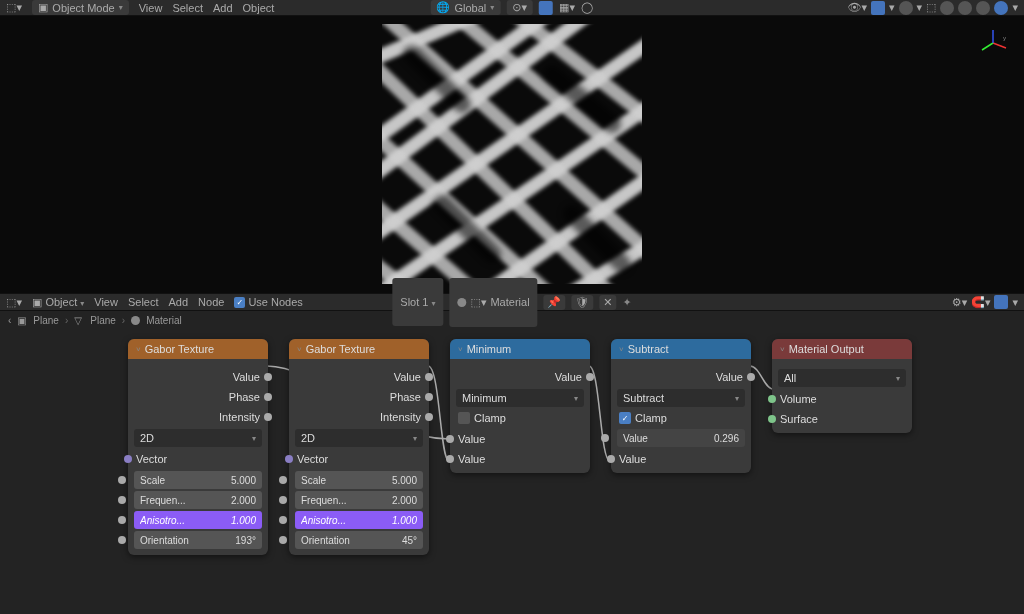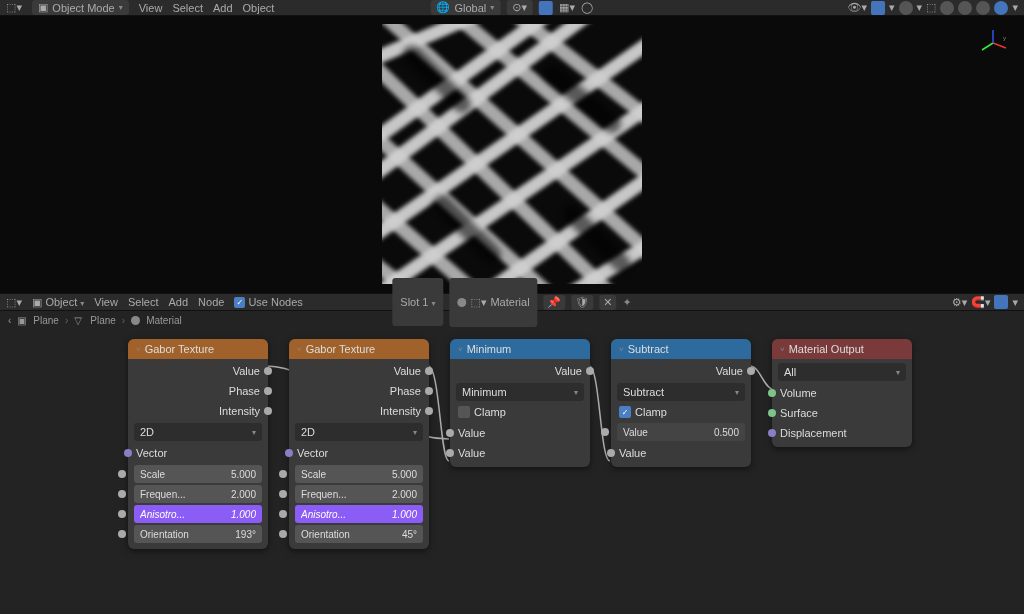--- a/index.html
+++ b/index.html
@@ -27,21 +27,21 @@
 .breadcrumb .sep { color: #666; }
 .bc-icon { width: 10px; height: 10px; display: inline-block; }
 
 .canvas { height: 285px; background: #232323; position: relative; }
 
 .node { position: absolute; width: 140px; background: #3a3a3a; border-radius: 6px; font-size: 11px; color: #ddd; box-shadow: 0 2px 6px rgba(0,0,0,.5); }
 .node-hdr { padding: 4px 8px; border-radius: 6px 6px 0 0; font-weight: 500; display: flex; align-items: center; gap: 4px; }
 .node-hdr.orange { background: #a0612a; }
 .node-hdr.blue { background: #2d6b9e; }
 .node-hdr.red { background: #7a3a3a; }
-.node-body { padding: 2px 0 4px; }
+.node-body { padding: 8px 0 4px; }
 .sock { padding: 2px 8px; display: flex; align-items: center; position: relative; height: 20px; }
 .sock.out { justify-content: flex-end; }
 .sock.in { justify-content: flex-start; }
 .sock-dot { width: 8px; height: 8px; border-radius: 50%; position: absolute; background: #aaa; }
 .sock.out .sock-dot { right: -4px; }
 .sock.in .sock-dot { left: -4px; }
 .sock-dot.purple { background: #8a7ec4; }
 .sock-dot.green { background: #7ec48a; }
 .prop { margin: 2px 6px; background: #555; border-radius: 3px; padding: 2px 6px; display: flex; justify-content: space-between; height: 18px; align-items: center; font-size: 10px; }
 .prop.sel { background: #8b5cf6; color: #fff; font-style: italic; }
@@ -334,21 +334,21 @@
       <div class="dropdown">
           <span>Subtract</span>
           <span class="caret">▾</span>
         </div>
       <div class="chk-row">
           <span class="box on">✓</span>
           <span>Clamp</span>
         </div>
       <div class="prop dark">
           <span class="lbl">Value</span>
-          <span>0.500</span>
+          <span>0.296</span>
           <span class="sock-dot" style="left:-10px"></span>
         </div>
       <div class="sock in">
           <span class="sock-dot"></span>
           <span>Value</span>
         </div>
     </div>
   </div>
 
   <div class="node" style="left:772px;top:10px">
@@ -362,20 +362,16 @@
           <span class="caret">▾</span>
         </div>
       <div class="sock in">
           <span class="sock-dot green"></span>
           <span>Volume</span>
         </div>
       <div class="sock in">
           <span class="sock-dot green"></span>
           <span>Surface</span>
         </div>
-      <div class="sock in">
-          <span class="sock-dot purple"></span>
-          <span>Displacement</span>
-        </div>
     </div>
   </div>
 
 </div>
 
 </body></html>

